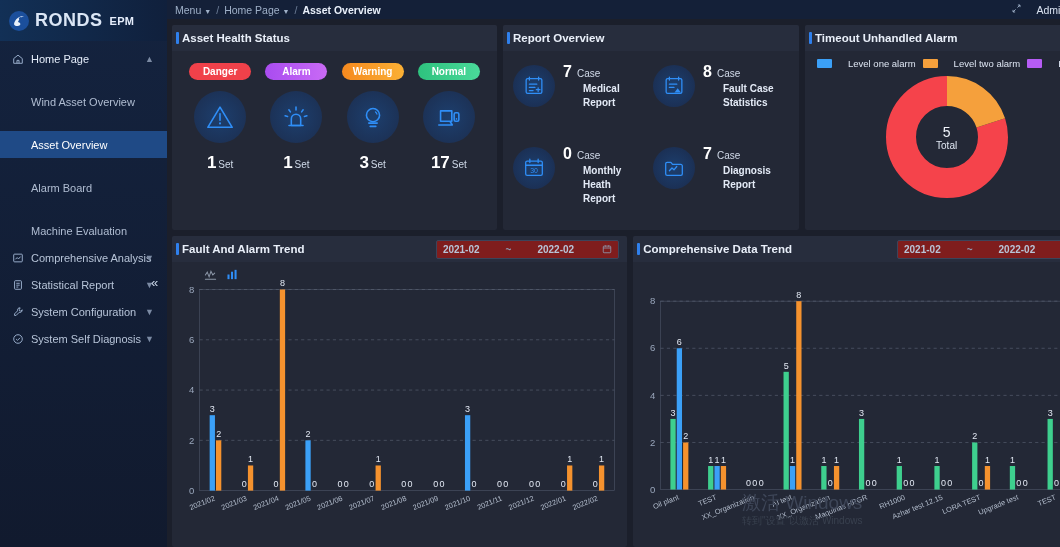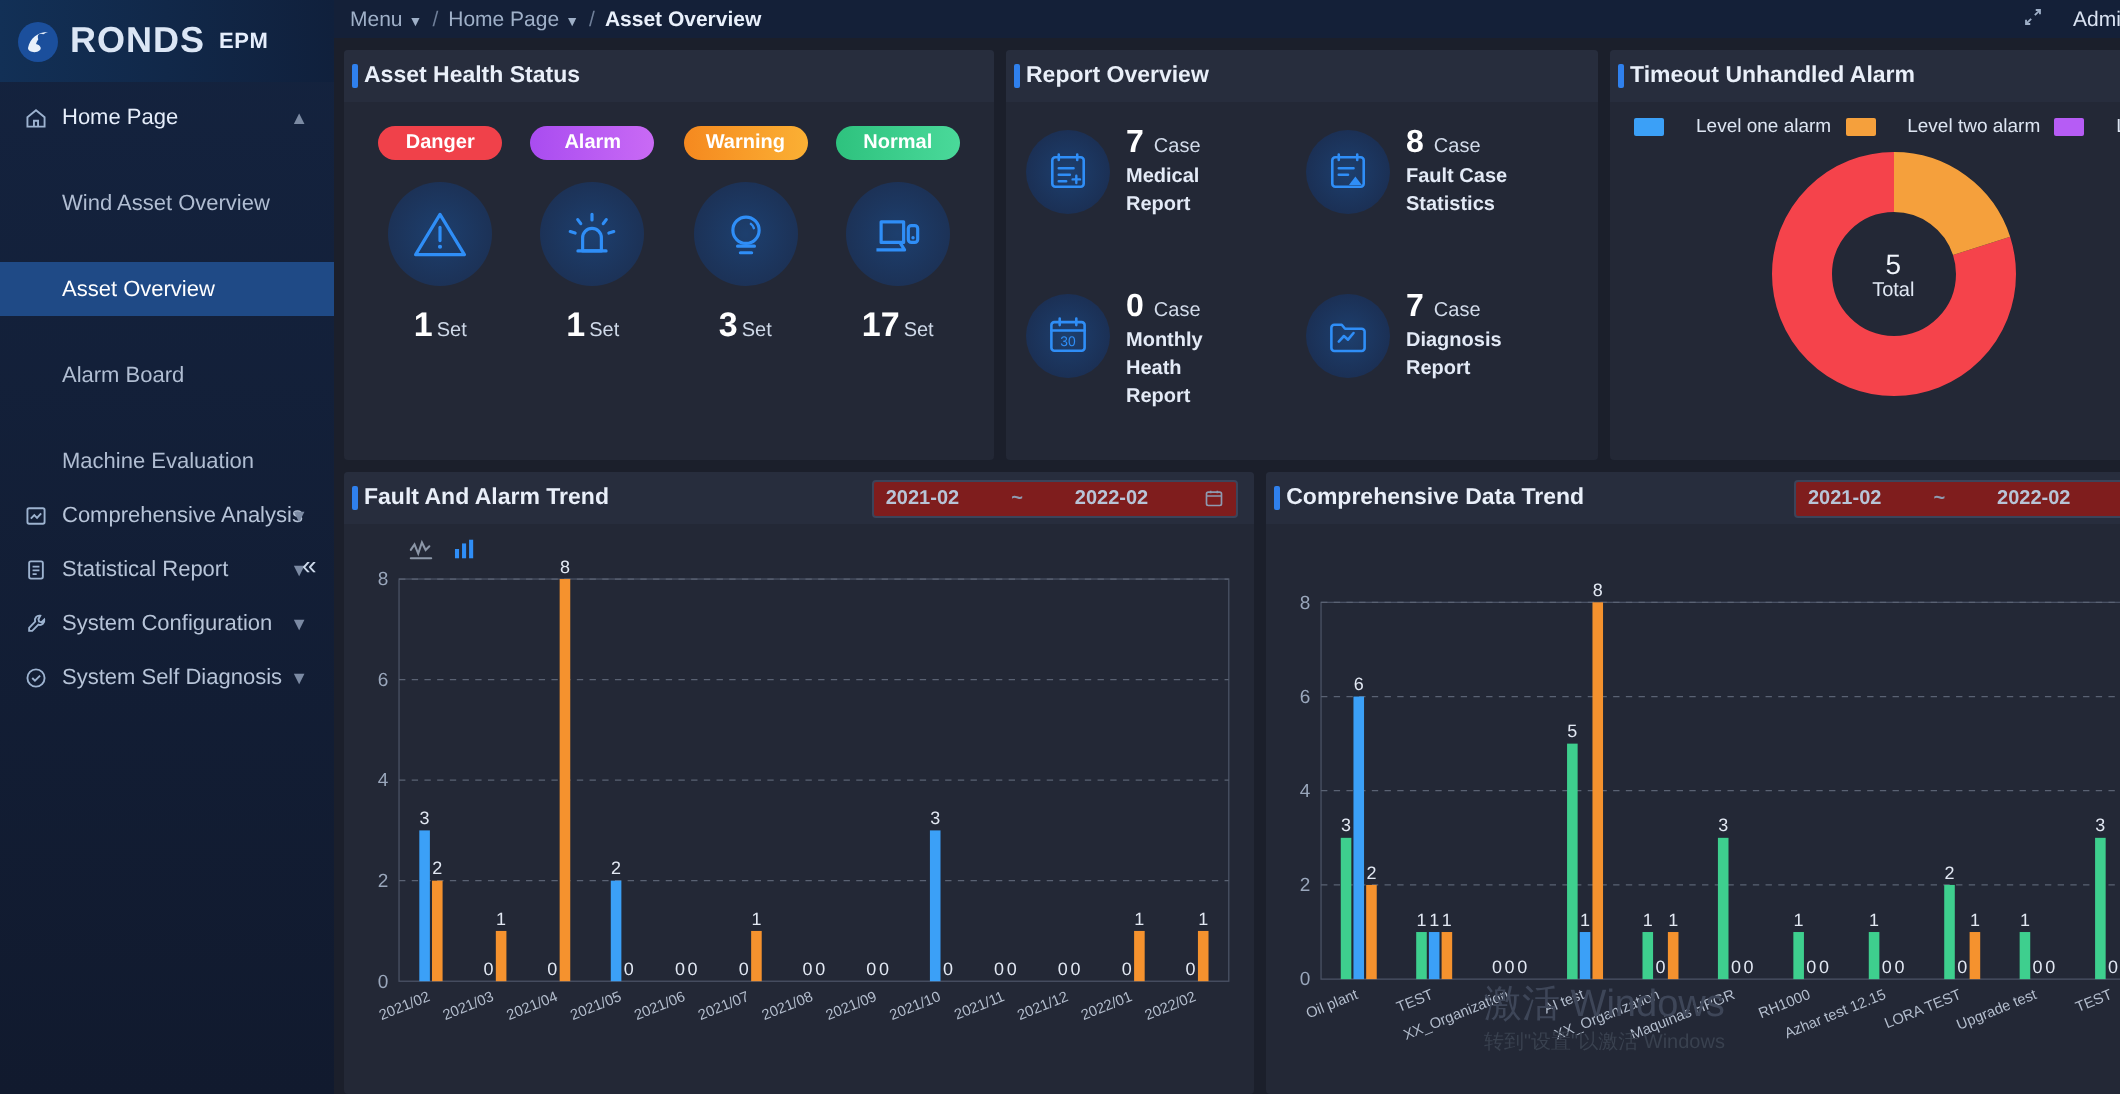--- a/index.html
+++ b/index.html
@@ -101,21 +101,21 @@
   .rgrid { display:grid; grid-template-columns: 1fr 1fr; grid-template-rows: 1fr 1fr; padding: 10px 6px 6px 10px; height:100%;}
   .rcell { display:flex; align-items:flex-start; gap:8px; }
   .rcircle {
     width:42px; height:42px; border-radius:50%; flex:0 0 42px;
     background: radial-gradient(circle at 50% 50%, #1d3f6e 0%, #1b3055 70%, #222b3e 100%);
     display:flex; align-items:center; justify-content:center; margin-top:4px;
   }
   .rtext { padding-top:2px; }
   .rnum { font-size:16px; font-weight:700; color:#fff; }
   .rnum .case { font-size:10px; font-weight:400; color:#d2dbea; margin-left:5px;}
-  .rlabel { font-size:10px; font-weight:700; color:#e3eaf6; line-height:14px; margin-top:1px;}
+  .rlabel { font-size:10px; font-weight:700; color:#e3eaf6; line-height:14px; margin-top:1px;margin-left:20px;}
 
   
   .timeout { flex:1; }
   .legend-row { display:flex; align-items:center; gap:7px; padding: 7px 0 0 12px; font-size:9.5px; color:#dde5f2; position:relative;}
   .lg { display:flex; align-items:center; gap:16px; white-space:nowrap; }
   .lg .sw { width:15px; height:9px; border-radius:1px; display:inline-block;}
   .lg-arrow { position:absolute; color:#cfd9e8; font-size:8px; cursor:pointer; }
   .lg-arrow.left { right:18px; top:9px;}
   .lg-arrow.right { right:4px; top:9px;}
   .donut-wrap { display:flex; align-items:center; justify-content:center; margin-top:2px; }

